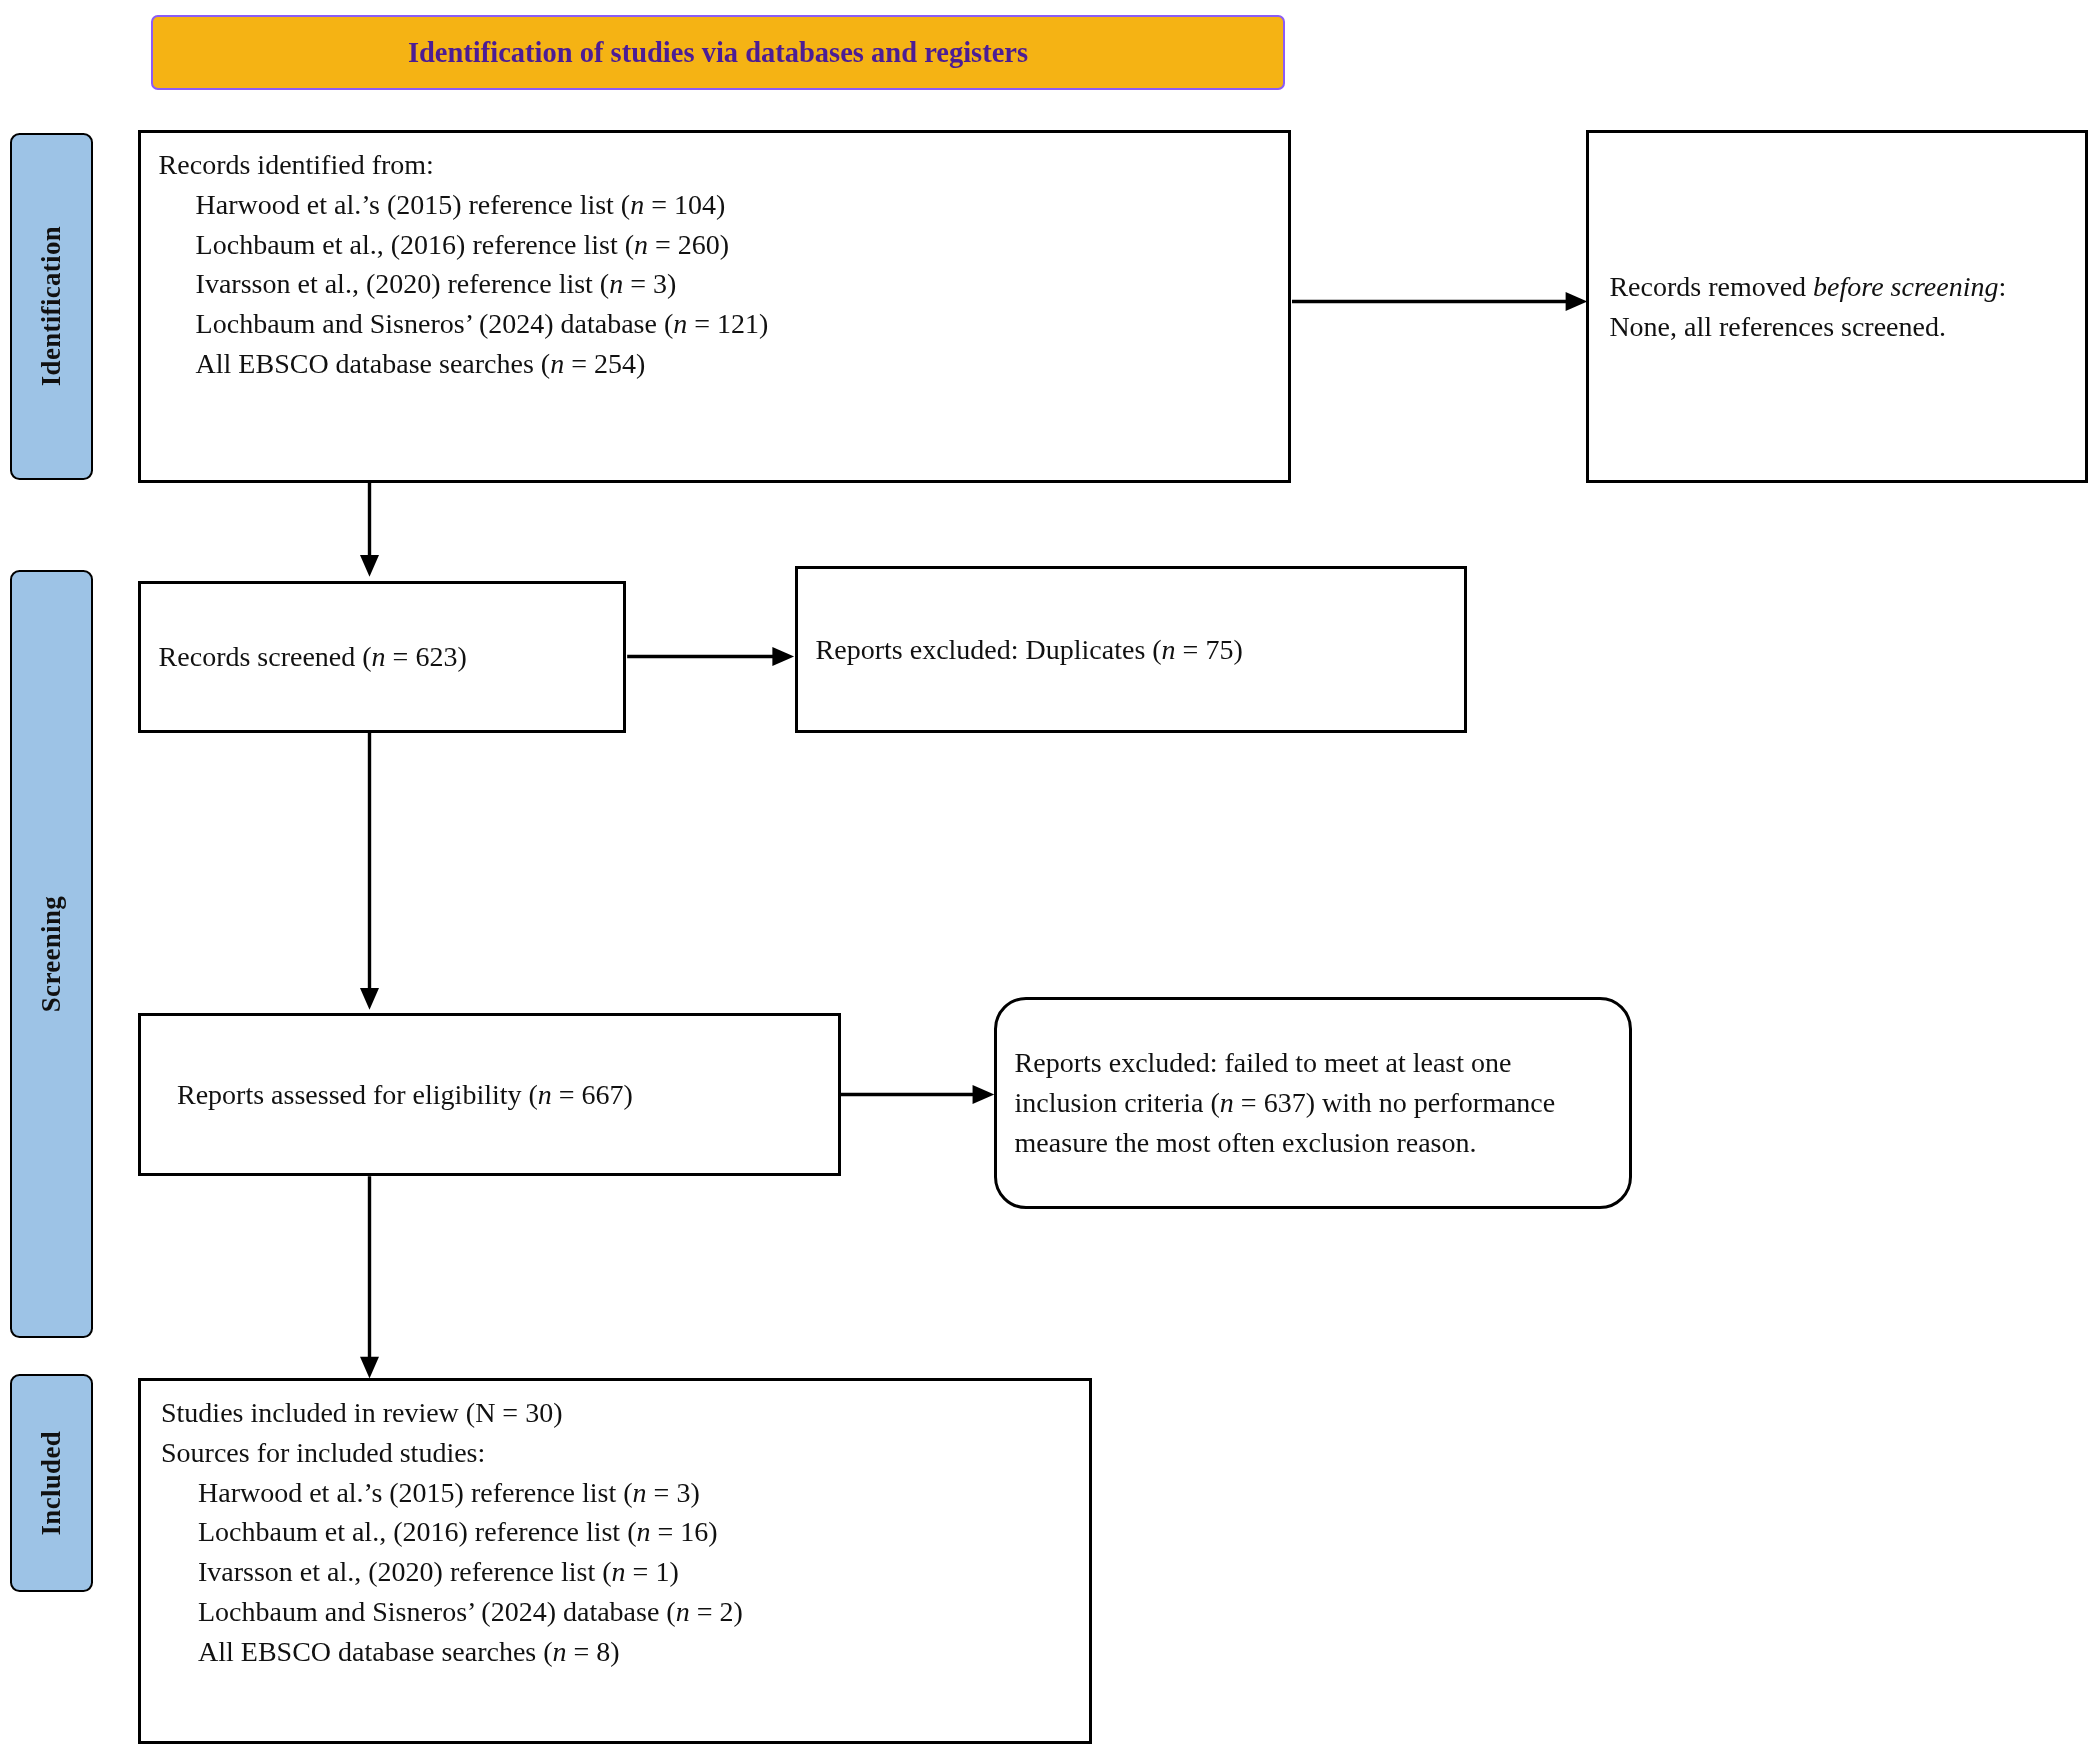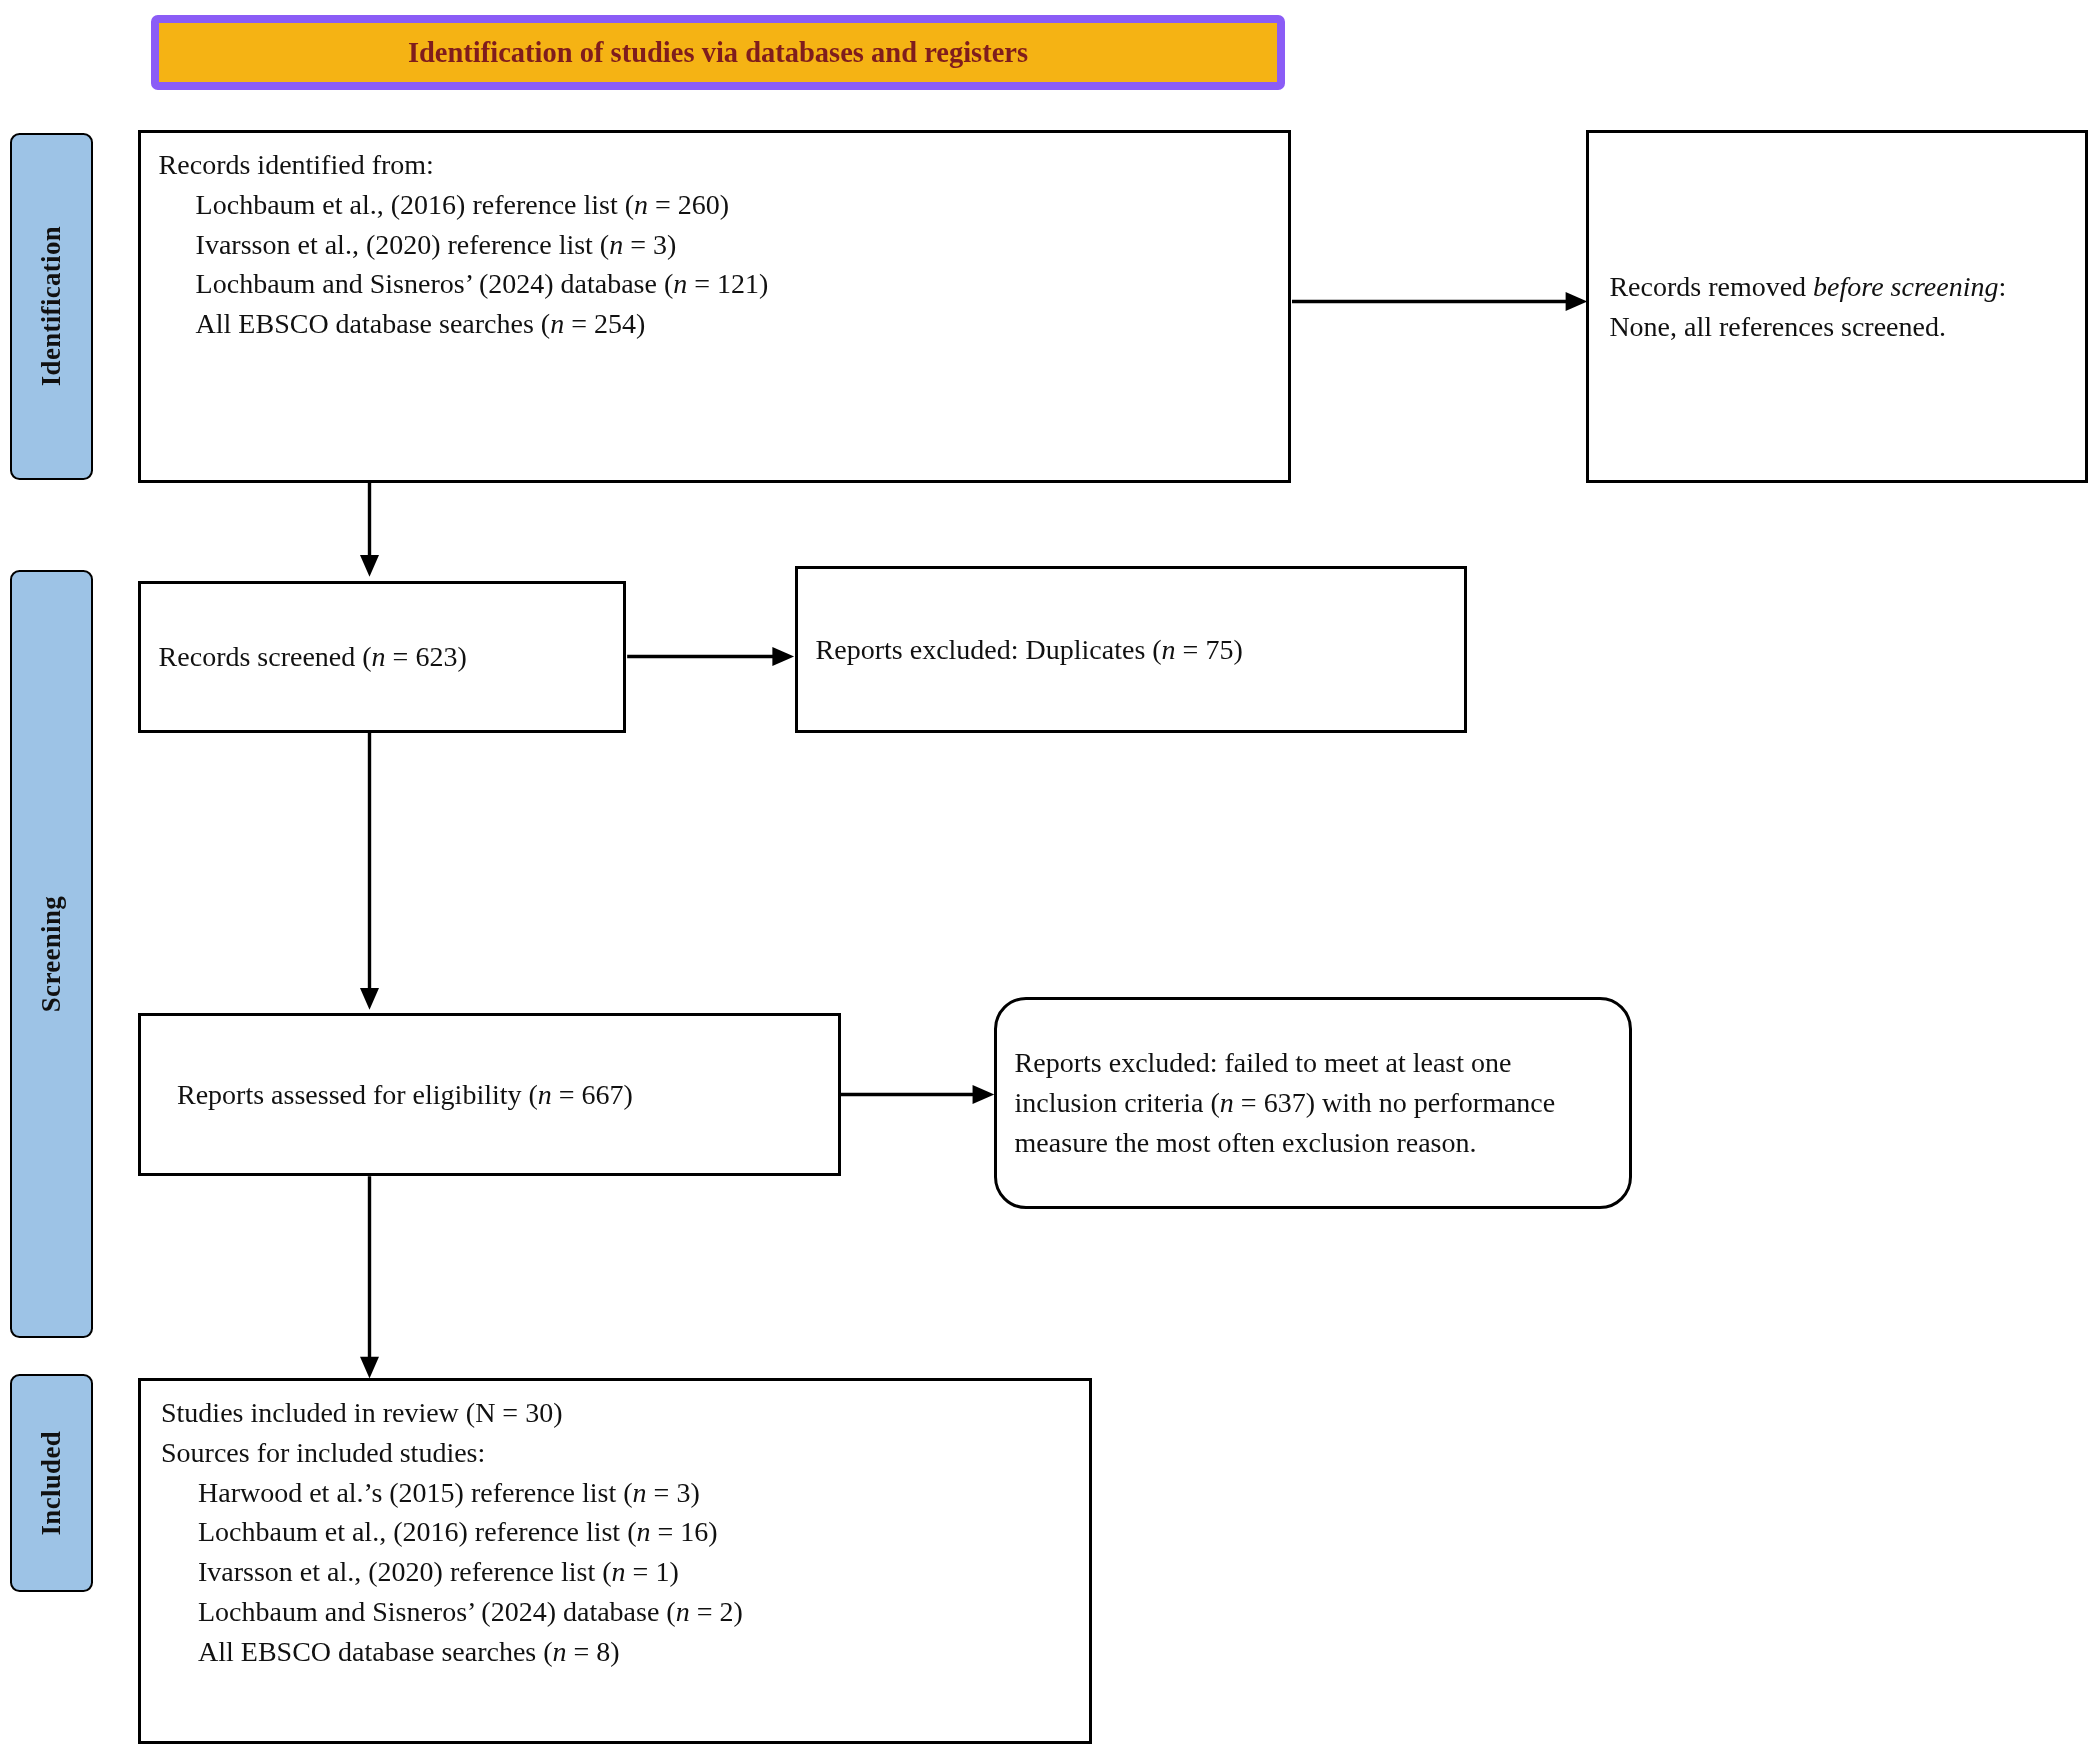--- a/index.html
+++ b/index.html
@@ -27,28 +27,28 @@
     background: #ffffff;
     font-size: 28px;
     line-height: 1.42;
     padding: 12.2px 17.6px;
   }
   
   .banner {
     position: absolute;
     box-sizing: border-box;
     background: #f5b314;
-    border: 8px solid #8b5cf6;
+    border: 2px solid #8b5cf6;
     border-radius: 6.8px;
     display: flex;
     align-items: center;
     justify-content: center;
     font-weight: bold;
     font-size: 28.5px;
-    color: #7f1d1d;
+    color: #4c1d95;
     text-align: center;
   }
   
   .stage {
     position: absolute;
     box-sizing: border-box;
     background: #9dc3e6;
     border: 2.7px solid #000000;
     border-radius: 9.5px;
     display: flex;
@@ -98,20 +98,23 @@
   <div class="stage" style="left:9.5px; top:570px; width:83px; height:768px;">
     <span>Screening</span>
   </div>
   <div class="stage" style="left:9.5px; top:1374px; width:83px; height:218px;">
     <span>Included</span>
   </div>
 
   <div class="box" style="left:138px; top:130px; width:1153px; height:353px;">
     <div class="line">Records identified from:</div>
     <div class="line ind">
+      <span>Harwood et al.’s (2015) reference list (</span><i>n</i><span> = 104)</span>
+    </div>
+    <div class="line ind">
       <span>Lochbaum et al., (2016) reference list (</span><i>n</i><span> = 260)</span>
     </div>
     <div class="line ind">
       <span>Ivarsson et al., (2020) reference list (</span><i>n</i><span> = 3)</span>
     </div>
     <div class="line ind">
       <span>Lochbaum and Sisneros’ (2024) database (</span><i>n</i><span> = 121)</span>
     </div>
     <div class="line ind">
       <span>All EBSCO database searches (</span><i>n</i><span> = 254)</span>

